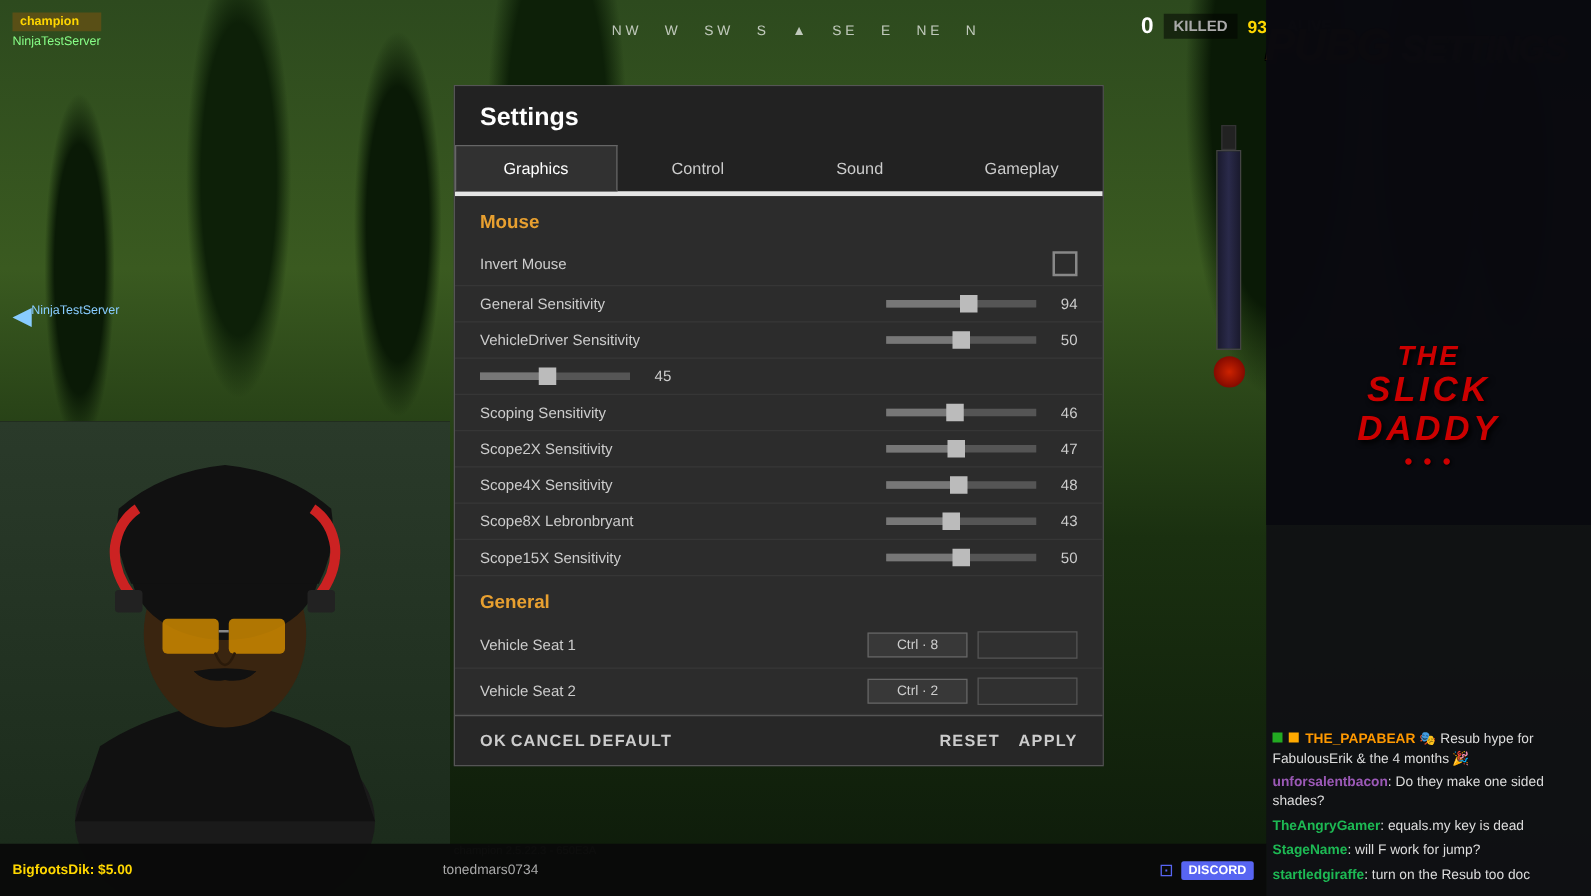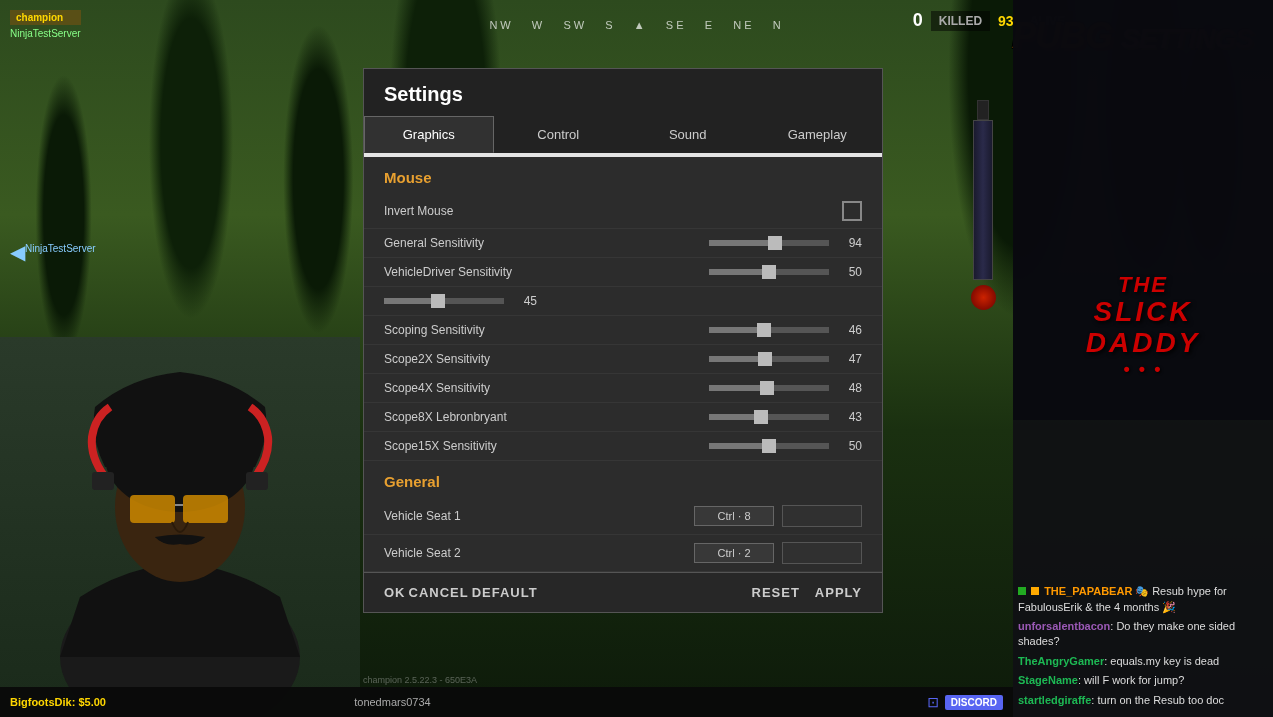--- a/index.html
+++ b/index.html
@@ -342,21 +342,21 @@
     .chat-user {
       font-weight: bold;
     }
 
     
     .bottom-bar {
       position: absolute;
       bottom: 0;
       left: 0;
       right: 260px;
-      height: 30px;
+      height: 42px;
       background: rgba(10,10,10,0.95);
       display: flex;
       align-items: center;
       justify-content: space-between;
       padding: 0 10px;
     }
 
     .bottom-donation {
       color: #ffd700;
       font-size: 11px;

